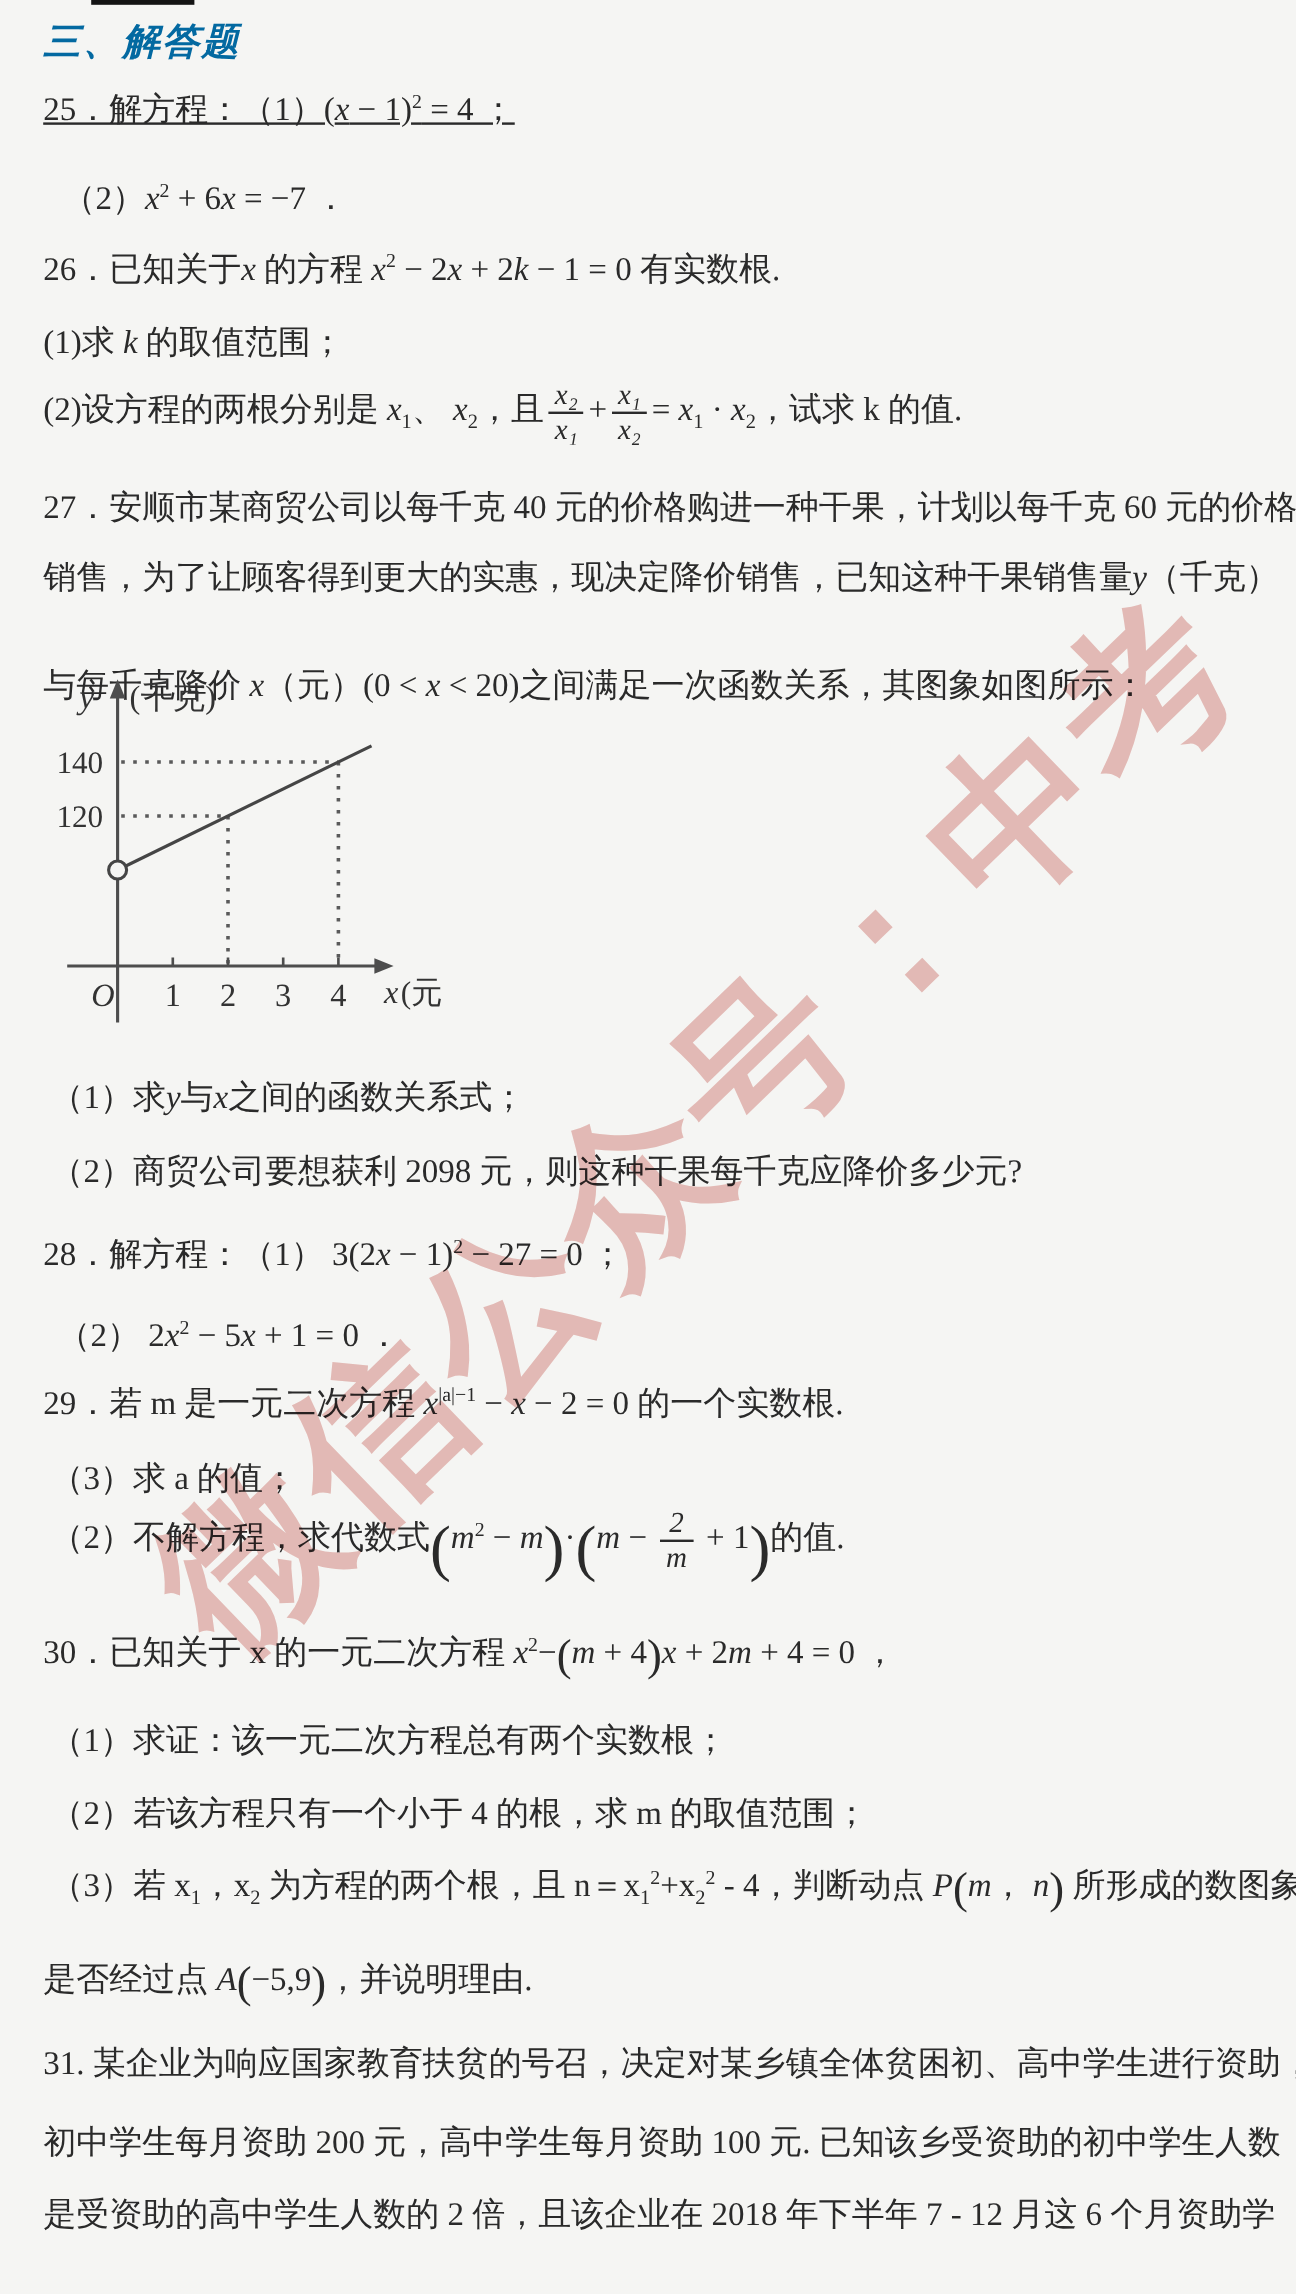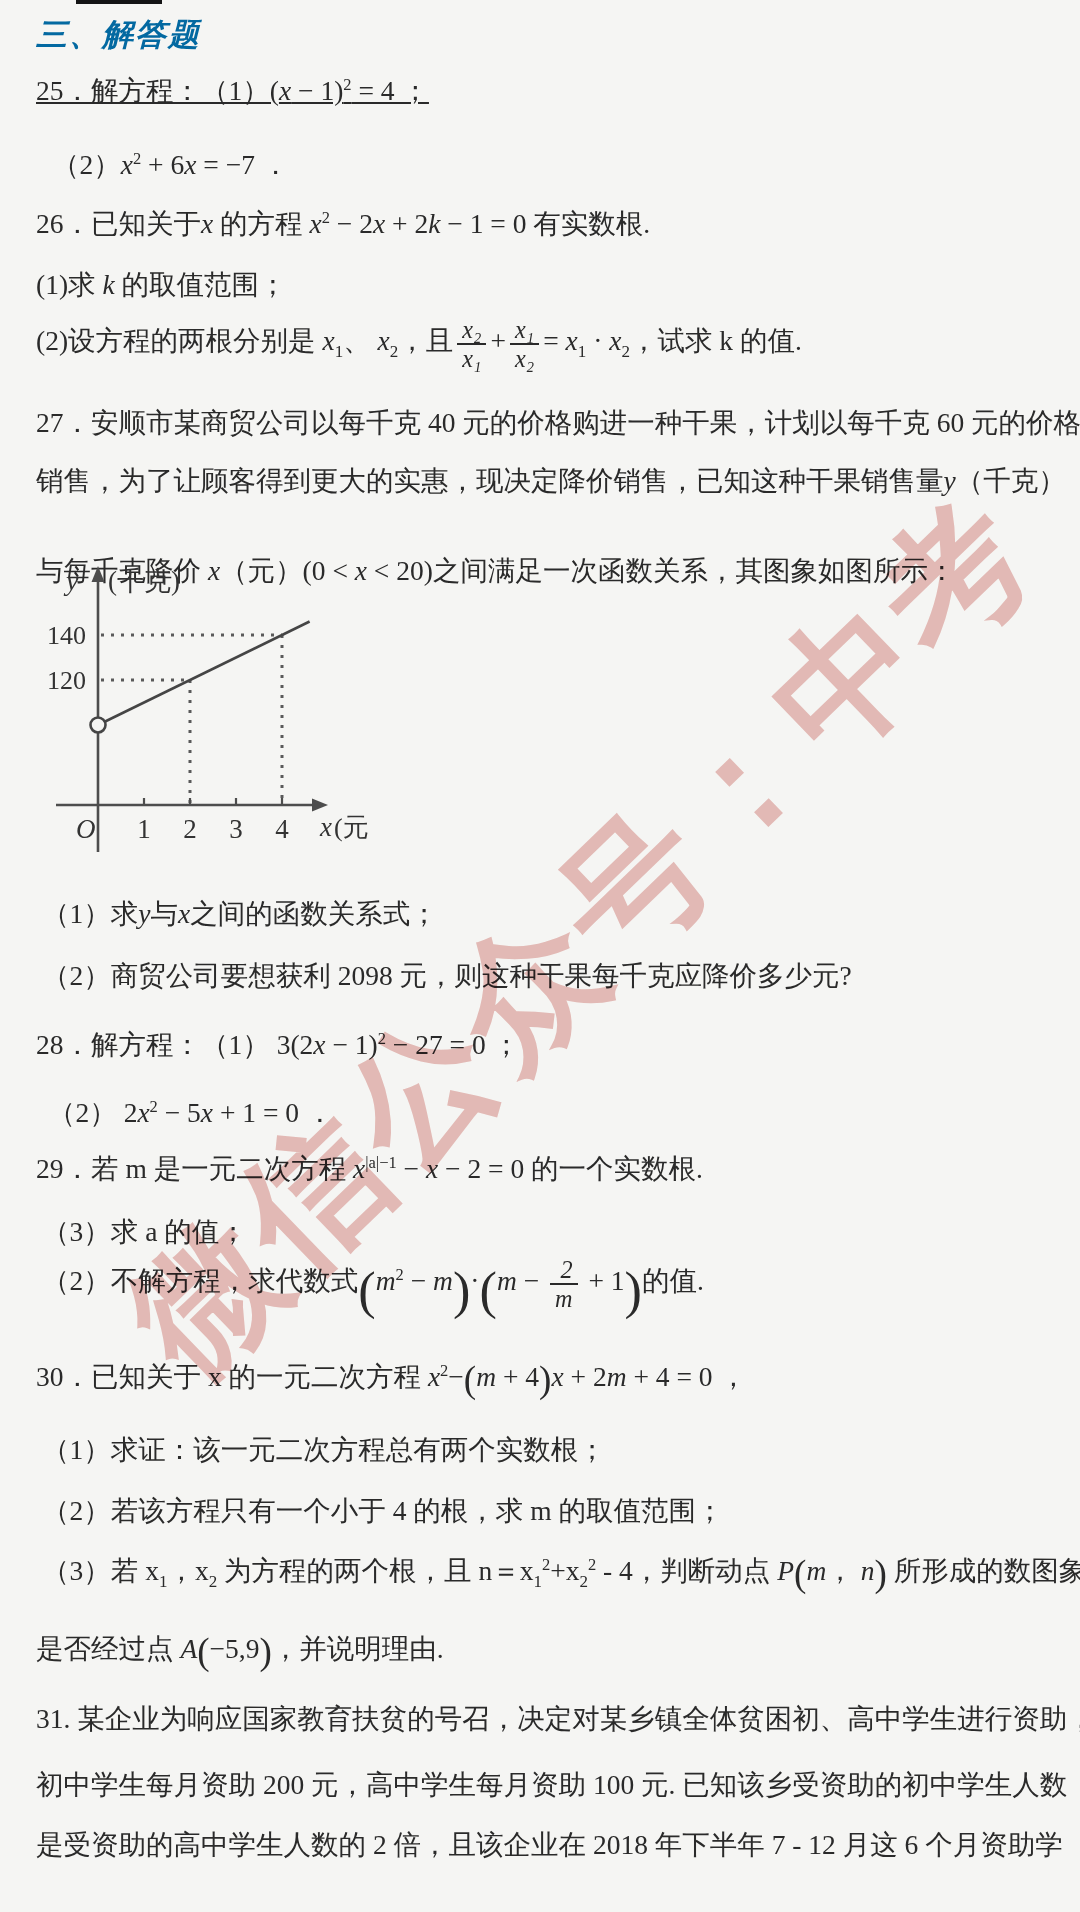--- a/index.html
+++ b/index.html
@@ -22,21 +22,21 @@
     position:absolute;white-space:nowrap;
     font-size:27.5px;line-height:1.35;color:#2a2a2a;
   }
   .i{font-style:italic;}
   .sup{vertical-align:super;font-size:0.6em;line-height:0;letter-spacing:0;}
   .sub{vertical-align:sub;font-size:0.62em;line-height:0;}
   .frac{
     display:inline-block;vertical-align:middle;text-align:center;
     font-size:0.88em;font-style:italic;margin:0 4px;line-height:1.12;
   }
-  .frac>span{display:block;padding:0 5px;text-align:right;}
+  .frac>span{display:block;padding:0 5px;}
   .frac>.num{border-bottom:2px solid #2a2a2a;}
   .big{font-size:1.9em;vertical-align:-0.33em;line-height:0;font-weight:300;}
   .mp{font-size:1.35em;vertical-align:-0.16em;line-height:0;font-weight:300;}
   .chart{position:absolute;left:18px;top:560px;width:350px;height:310px;}
   .chart svg{display:block;}
   .watermark{
     position:absolute;left:158px;top:1252px;
     transform:rotate(-44deg);transform-origin:0 50%;
     font-size:142px;font-weight:bold;letter-spacing:6px;white-space:nowrap;
     opacity:0.42;pointer-events:none;mix-blend-mode:multiply;

